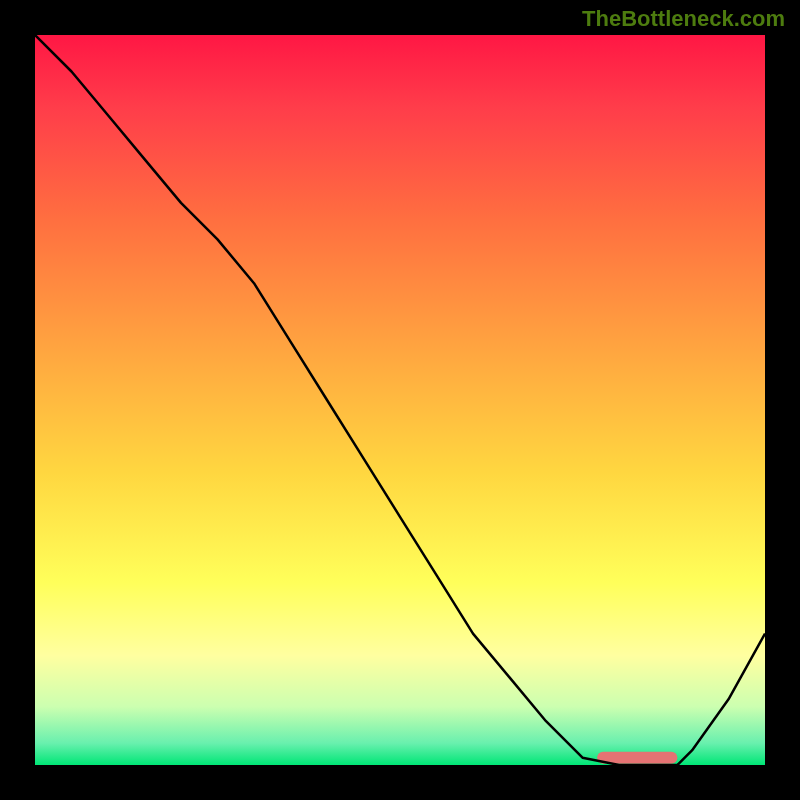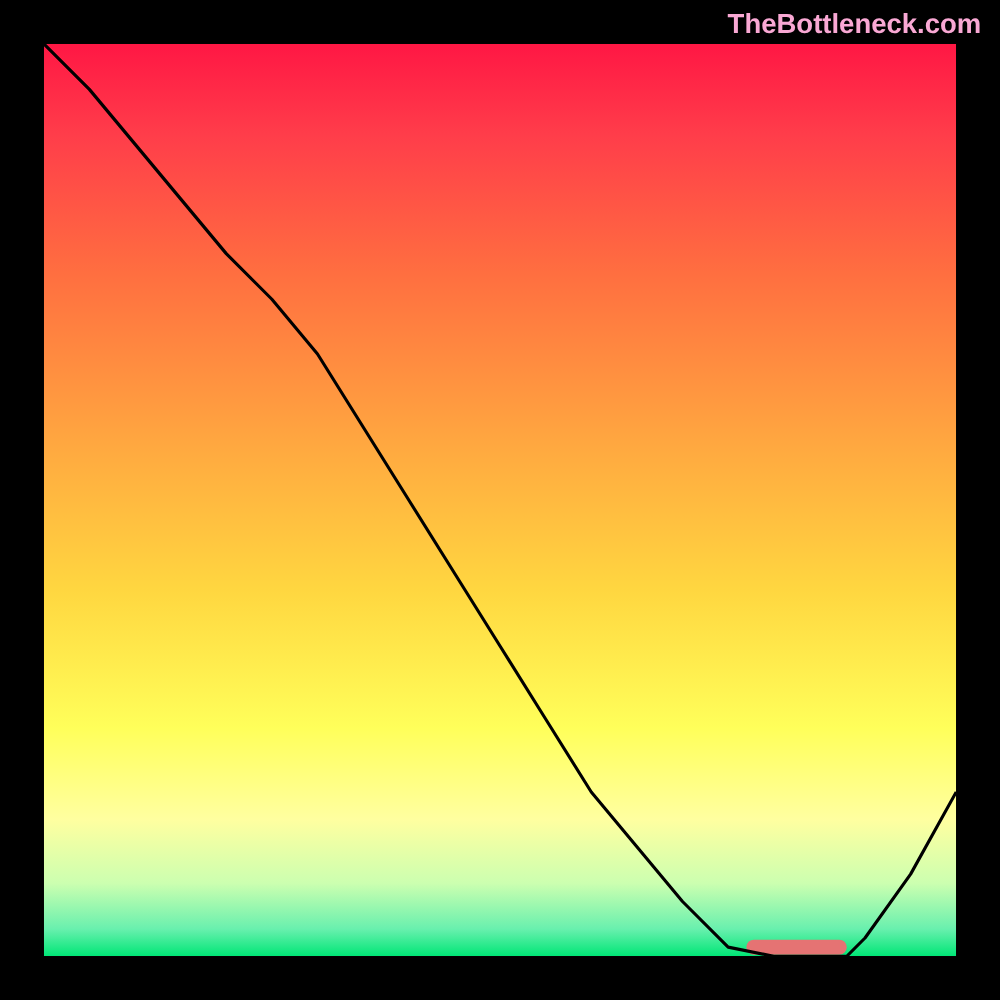--- a/index.html
+++ b/index.html
@@ -15,21 +15,21 @@
     position: relative;
     width: 800px;
     height: 800px;
   }
   .watermark {
     position: absolute;
     top: 6px;
     right: 15px;
     font-size: 22px;
     font-weight: bold;
-    color: #f9a8d4;
+    color: #4d7c0f;
     z-index: 10;
   }
   .plot-area {
     position: absolute;
     left: 35px;
     top: 35px;
     width: 730px;
     height: 730px;
     overflow: hidden;
   }

